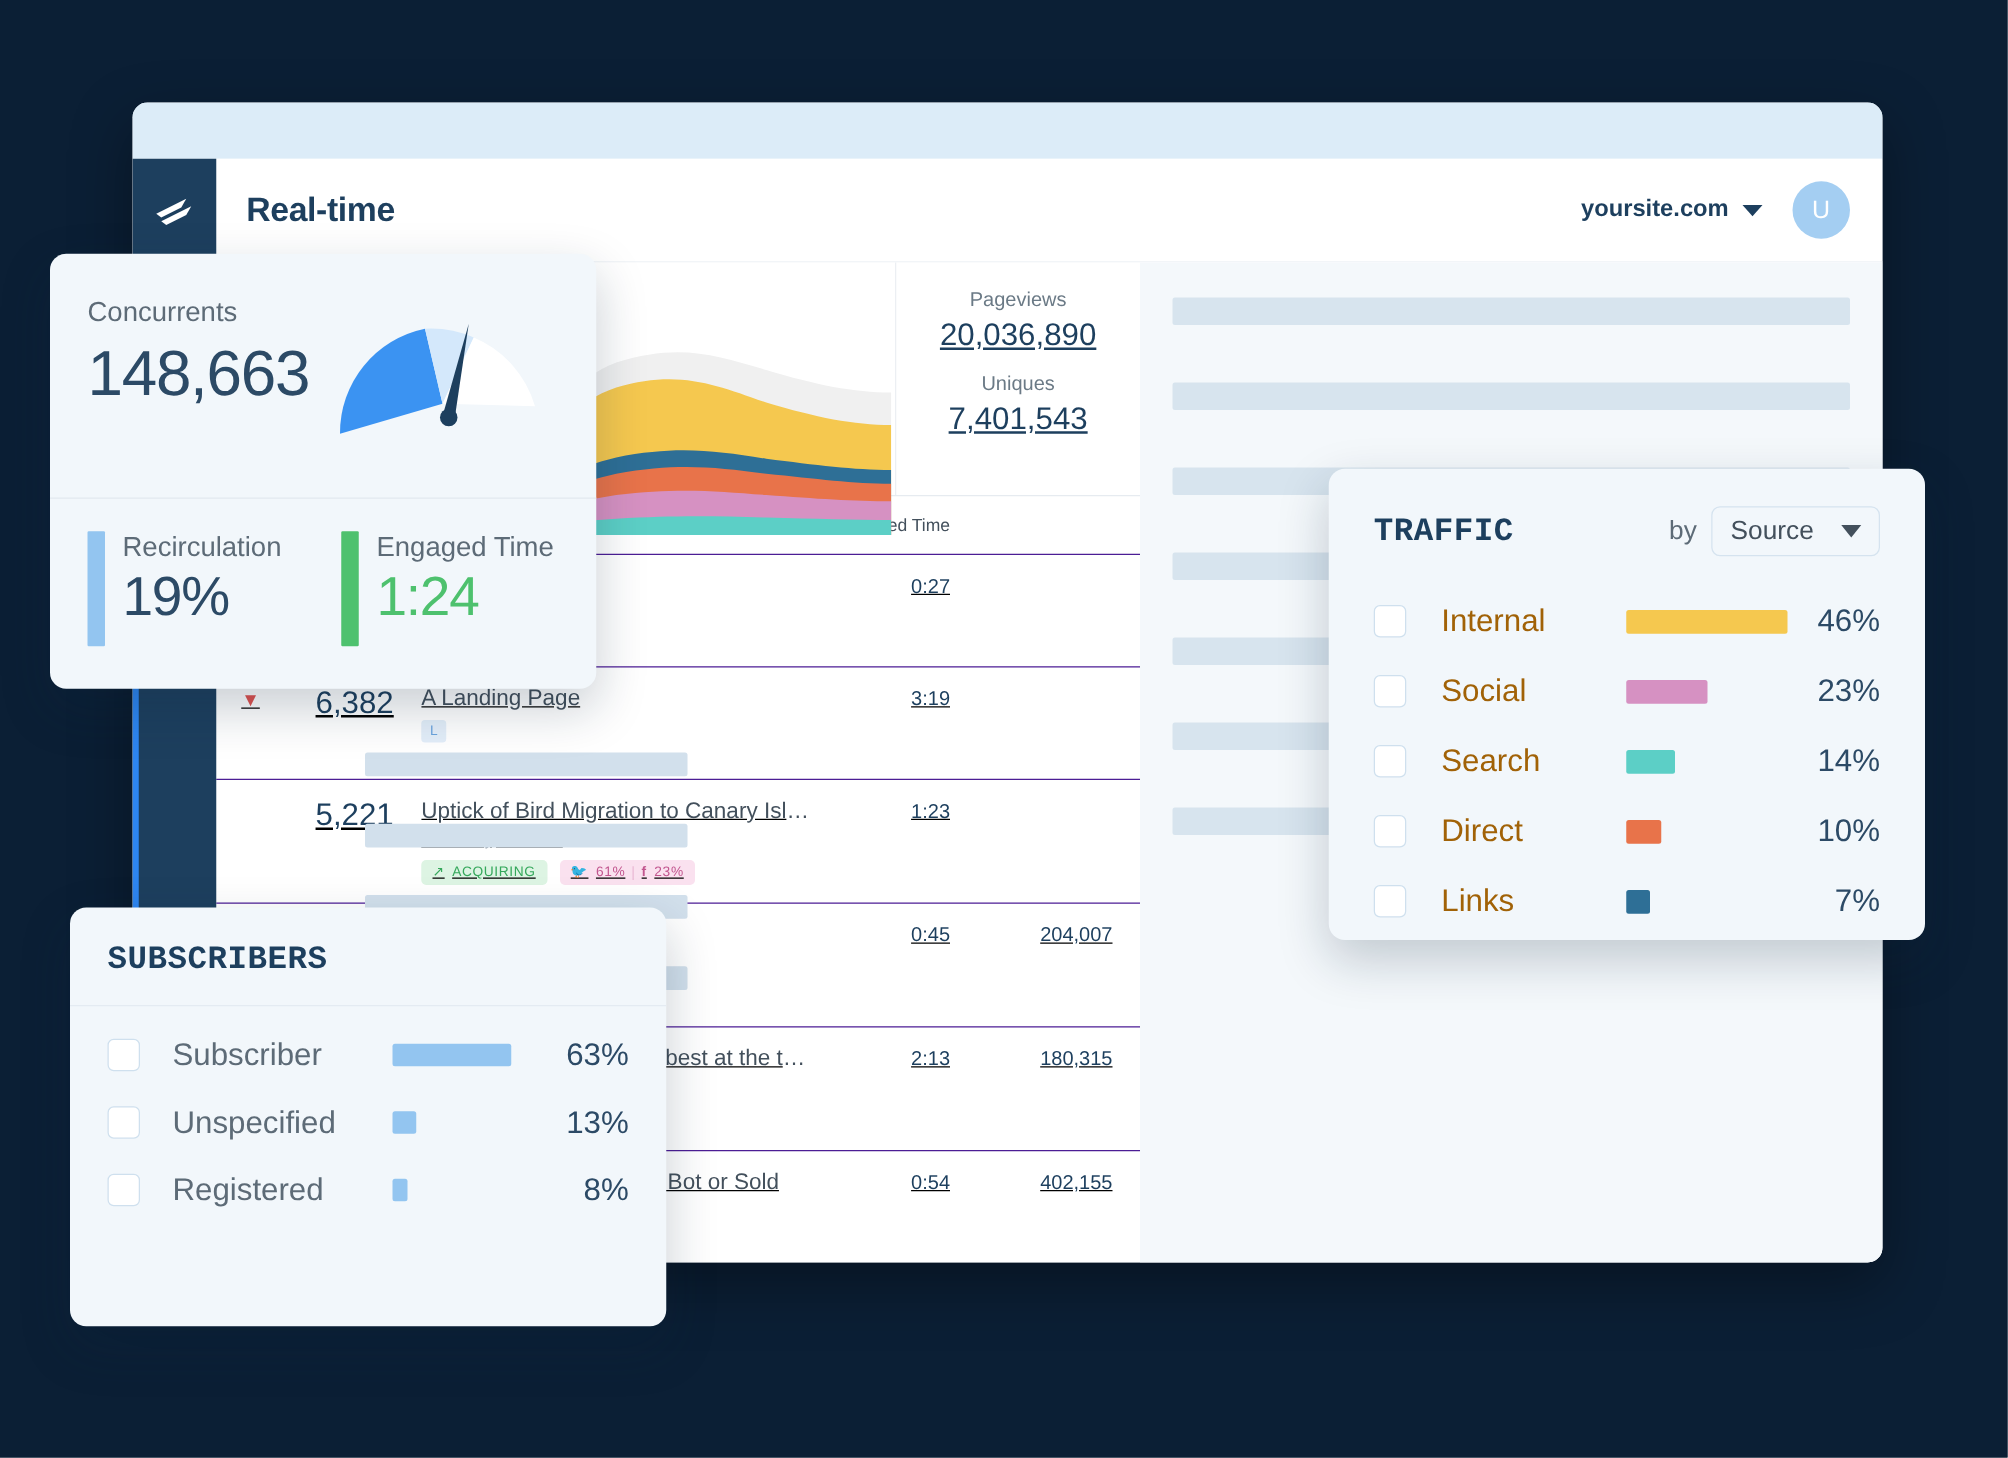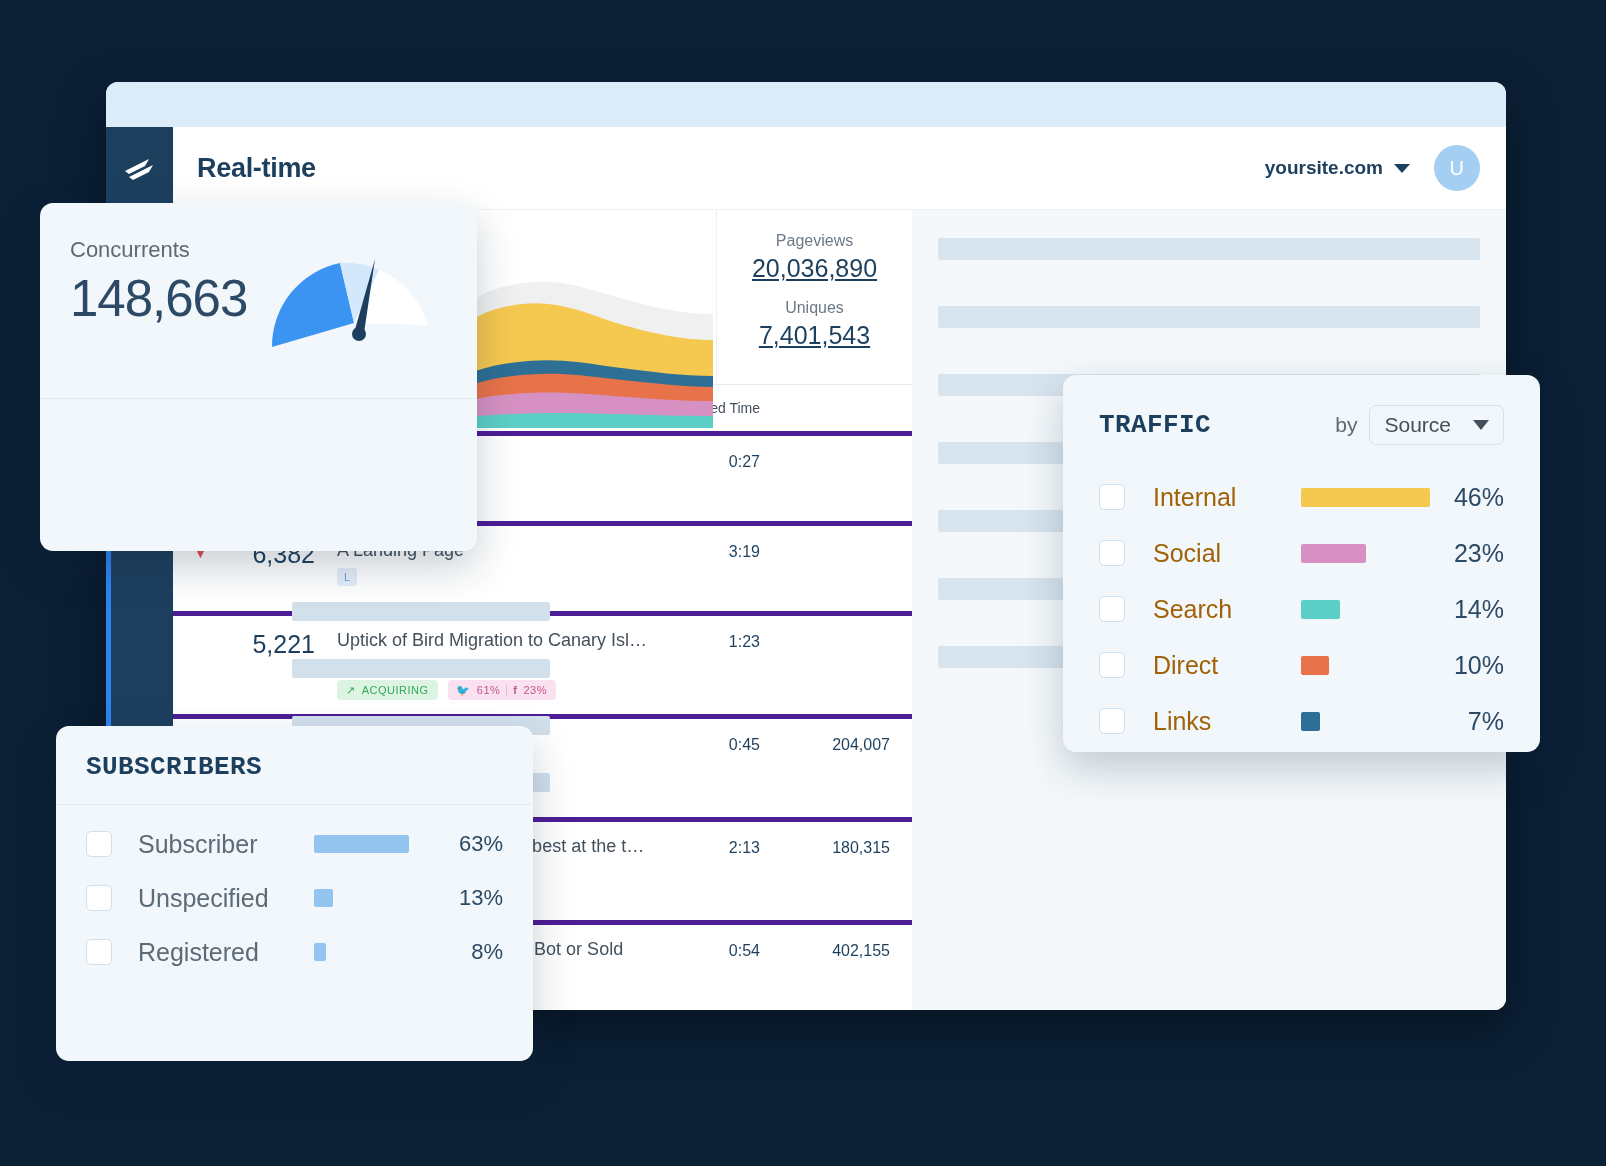--- a/index.html
+++ b/index.html
@@ -96,21 +96,21 @@
     display: flex; align-items: center; height: 46px;
     padding: 0 22px 0 20px; font-size: 14px; color: #43505c;
   }
   .th-conc { width: 136px; }
   .th-spacer { flex: 1; }
   .th-et { width: 110px; text-align: right; }
   .th-views { width: 130px; text-align: right; }
 
   .trow {
     display: flex; padding: 14px 22px 14px 20px;
-    border-top: 5px solid #4c1d95; min-height: 90px;
+    border-top: 1px solid #4c1d95; min-height: 90px; text-decoration: underline;
   }
   .trow .arrowcell { width: 28px; flex: 0 0 28px; padding-top: 4px; }
   .trow .conccell {
     width: 108px; flex: 0 0 108px; text-align: right; padding-right: 14px;
     font-size: 25px; color: #1d3f5e;
   }
   .trow .titlecell { flex: 1; min-width: 0; padding-left: 8px; }
   .row-title { font-size: 18px; color: #43505c; white-space: nowrap; overflow: hidden; text-overflow: ellipsis; }
   .row-time { font-size: 13px; color: #8d98a3; margin-top: 5px; }
   .trow .etcell { width: 110px; text-align: right; font-size: 16px; color: #1d3f5e; padding-top: 3px; }
@@ -185,21 +185,21 @@
   .legend-pct { width: 74px; flex: 0 0 74px; text-align: right; font-size: 25px; color: #2c4a66; }
 
   
   #card-subscribers { left: 56px; top: 726px; width: 477px; height: 335px; }
   .sub-head { padding: 26px 30px 22px 30px; border-bottom: 1px solid #e4ebf2; }
   .sub-list { padding: 12px 30px 0 30px; }
   .sub-row { display: flex; align-items: center; height: 54px; }
   .sub-name { width: 176px; flex: 0 0 176px; margin-left: 26px; font-size: 25px; color: #5d6b77; }
   .sub-track { flex: 1; min-width: 0; }
   .sub-bar { height: 18px; background: #93c5f0; border-radius: 2px; }
-  .sub-pct { width: 74px; flex: 0 0 74px; text-align: right; font-size: 22px; color: #2c4a66; margin-left: 20px; }
+  .sub-pct { width: 74px; flex: 0 0 74px; text-align: right; font-size: 25px; color: #2c4a66; margin-left: 20px; }
 </style>
 </head>
 <body>
 
 <div id="stage">
 
   <div class="window">
     <div class="window-chrome"></div>
 
     <div class="app-body">
@@ -413,20 +413,36 @@
       </div>
       <svg width="185" height="120" viewBox="0 0 185 120">
         <path d="M10,110 A85,85 0 0,1 78,26 L92,86 Z" fill="#3b93f2"></path>
         <path d="M78,26 A85,85 0 0,1 117,33 L92,86 Z" fill="#d4e8fb"></path>
         <path d="M117,33 A85,85 0 0,1 166,88 L92,86 Z" fill="#ffffff"></path>
         <path d="M113,22 L102,96 L92,96 Z" fill="#1d3f5e"></path>
         <circle cx="97" cy="97" r="7" fill="#1d3f5e"></circle>
       </svg>
     </div>
     <div class="cc-divider"></div>
+    <div class="cc-bottom">
+      <div class="cc-sub">
+        <div class="cc-bar" style="background:#93c5f0;"></div>
+        <div>
+          <div class="cc-sub-label">Recirculation</div>
+          <div class="cc-sub-val" style="color:#2c4a66;">19%</div>
+        </div>
+      </div>
+      <div class="cc-sub">
+        <div class="cc-bar" style="background:#4ec16e;"></div>
+        <div>
+          <div class="cc-sub-label">Engaged Time</div>
+          <div class="cc-sub-val" style="color:#4ec16e;">1:24</div>
+        </div>
+      </div>
+    </div>
   </div>
 
   <div class="card" id="card-traffic">
     <div class="card-head">
       <div class="cardtitle">TRAFFIC</div>
       <div class="by-label">by</div>
       <div class="select">
         <span>Source</span>
         <span class="caret2"></span>
       </div>

